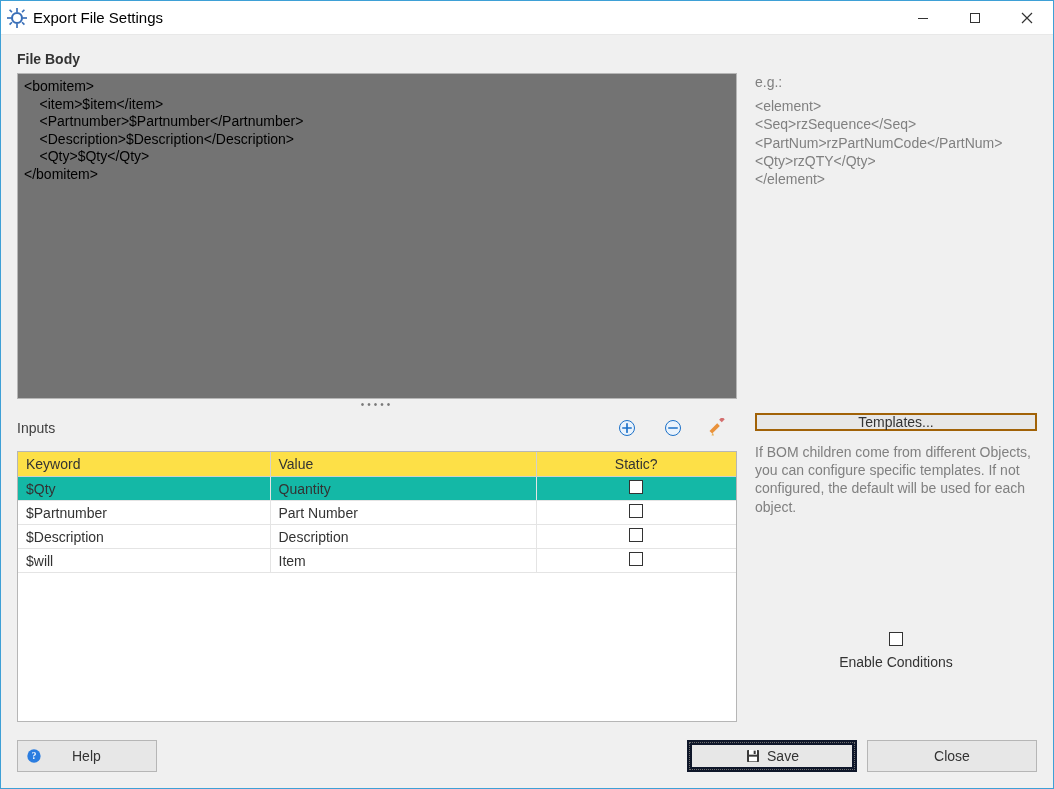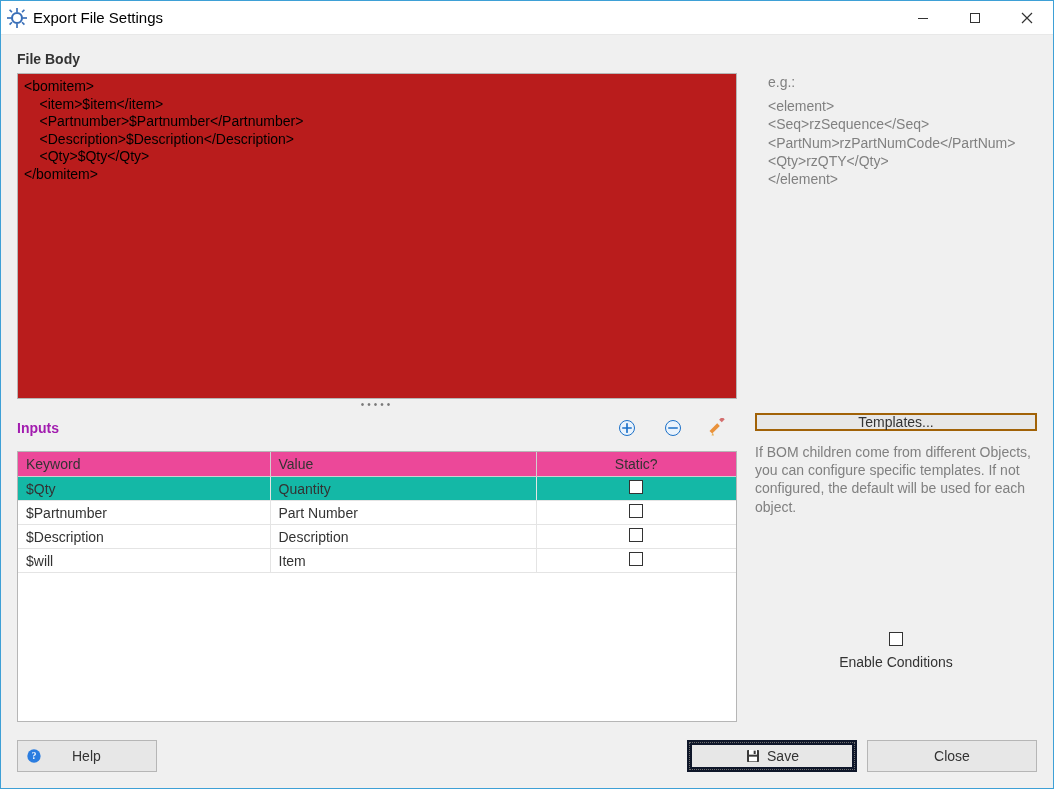--- a/index.html
+++ b/index.html
@@ -44,38 +44,38 @@
 .client {
   background: #f0f0f0;
   height: calc(100% - 34px);
   padding: 16px;
   display: flex;
   flex-direction: column;
 }
 
 .top-row {
   display: flex;
-  gap: 31px;
+  gap: 18px;
   height: 348px;
 }
 .filebody-col {
   width: 720px;
   display: flex;
   flex-direction: column;
 }
 .filebody-col .label {
   font-weight: 600;
   font-size: 14px;
   color: #333;
   margin-bottom: 6px;
 }
 .filebody-textarea {
   flex: 1;
   width: 100%;
-  background: #b91c1c;
+  background: #737373;
   border: 1px solid #b6b6b6;
   padding: 4px 6px;
   font-family: "Segoe UI", Tahoma, sans-serif;
   font-size: 14px;
   color: #000;
   resize: none;
   line-height: 1.25;
   white-space: pre;
   overflow: auto;
 }
@@ -109,23 +109,23 @@
   width: 720px;
   display: flex;
   flex-direction: column;
 }
 .inputs-header {
   display: flex;
   align-items: center;
   height: 30px;
 }
 .inputs-header .lbl {
-  font-weight: 700;
-  font-size: 14px;
-  color: #a21caf;
+  font-weight: 400;
+  font-size: 14px;
+  color: #404040;
 }
 .inputs-header .spacer { flex: 1; }
 .tool-btn {
   width: 36px; height: 28px;
   display: flex; align-items: center; justify-content: center;
   cursor: pointer;
   margin-left: 10px;
 }
 .tool-btn svg { width: 20px; height: 20px; }
 
@@ -137,21 +137,21 @@
   display: flex;
   flex-direction: column;
   overflow: hidden;
 }
 .inputs-table {
   width: 100%;
   border-collapse: collapse;
   font-size: 14px;
 }
 .inputs-table th {
-  background: #ec4899;
+  background: #fde047;
   text-align: left;
   font-weight: 400;
   color: #333;
   padding: 4px 8px;
   border: 1px solid #d0d0d0;
   border-top: none;
 }
 .inputs-table th:first-child { border-left: none; }
 .inputs-table th:last-child { border-right: none; }
 .inputs-table th.static-col { text-align: center; width: 200px; }

